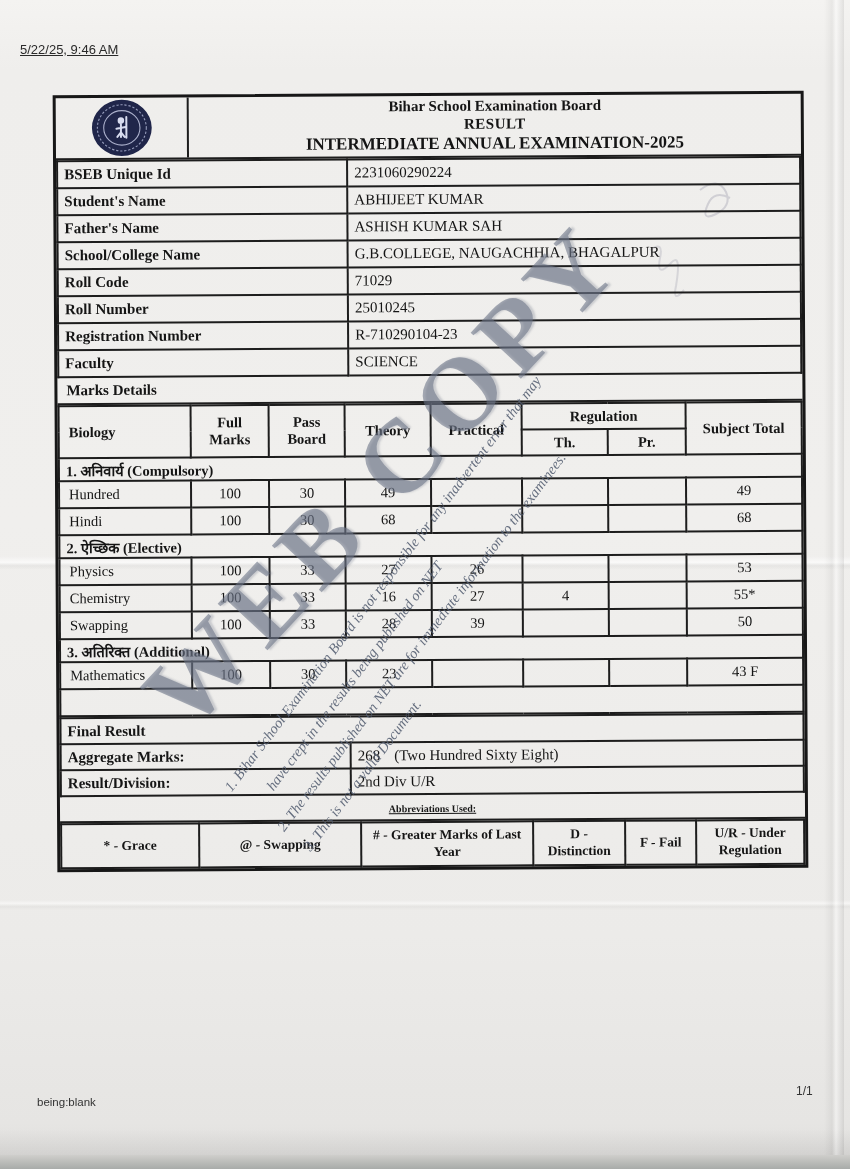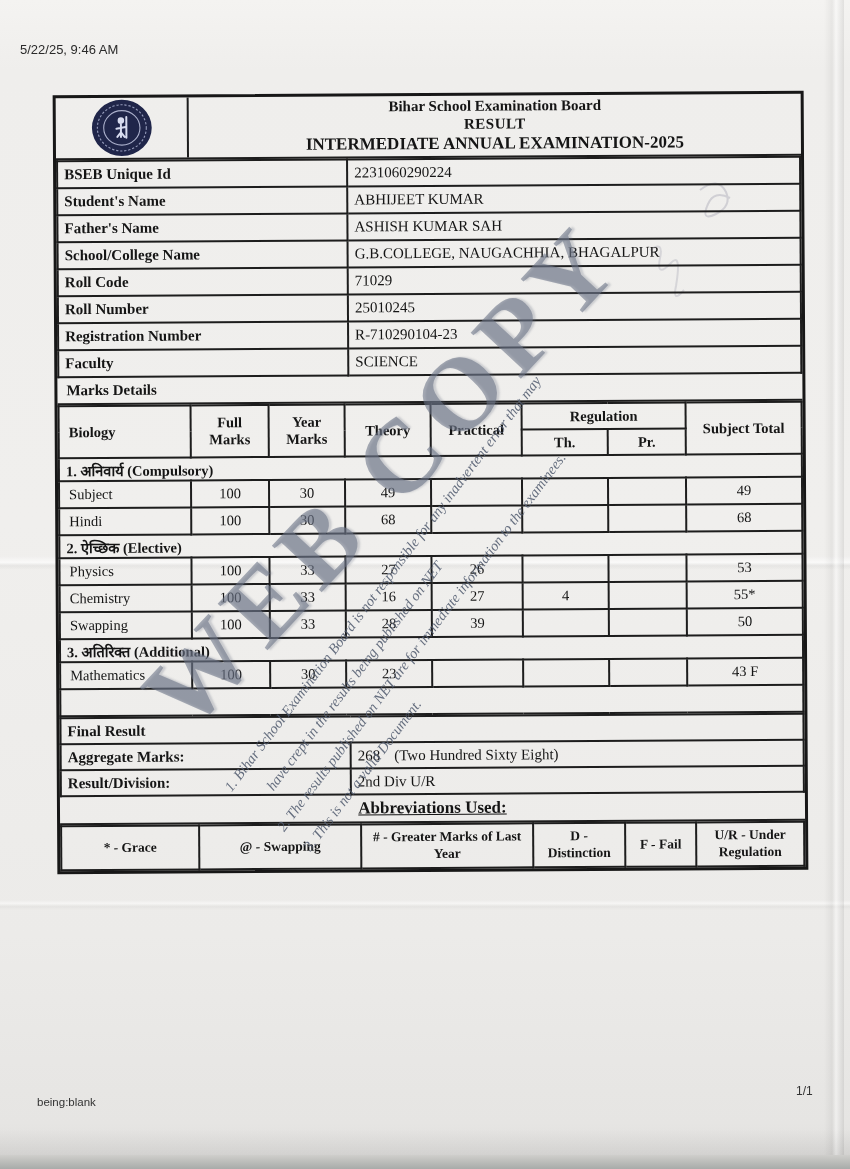--- a/index.html
+++ b/index.html
@@ -20,21 +20,21 @@
     background:linear-gradient(180deg,rgba(255,255,255,0),rgba(255,255,255,.5),rgba(0,0,0,.03),rgba(255,255,255,0));}
   .crease-v-right{position:absolute;top:0;right:6px;width:20px;height:1169px;
     background:linear-gradient(90deg,rgba(0,0,0,0) 0%,rgba(0,0,0,.05) 40%,rgba(255,255,255,.4) 60%,rgba(0,0,0,.08) 100%);}
   .bottom-band{position:absolute;left:0;bottom:0;width:850px;height:14px;
     background:linear-gradient(180deg,#cfcecb,#a8aba9);}
   .bottom-shade{position:absolute;left:0;bottom:14px;width:850px;height:26px;
     background:linear-gradient(180deg,rgba(0,0,0,0),rgba(0,0,0,.06));}
 
   
   .print-header{position:absolute;left:20px;top:42px;
-    font-family:"Liberation Sans","DejaVu Sans",sans-serif;font-size:13px;color:#2a2a2a;}
+    font-family:"Liberation Sans","DejaVu Sans",sans-serif;font-size:13px;color:#2a2a2a;text-decoration:underline;}
   .print-footer-url{position:absolute;left:37px;top:1096px;
     font-family:"Liberation Sans","DejaVu Sans",sans-serif;font-size:11.5px;color:#333;}
   .print-footer-page{position:absolute;left:796px;top:1084px;
     font-family:"Liberation Sans","DejaVu Sans",sans-serif;font-size:12px;color:#333;}
 
   
   .doc{
     position:absolute;left:55px;top:93px;width:745px;
     border:3px solid #171717;background:transparent;
     transform:rotate(-0.35deg);transform-origin:center;
@@ -62,21 +62,21 @@
   .section-row td{text-align:left;font-weight:bold;height:21px;font-size:14.5px;padding-left:6px;
     font-family:"Liberation Serif","DejaVu Sans","DejaVu Serif",serif;}
   .empty-row td{height:25px;}
 
   .summary-table td{height:24px;font-size:15px;}
   .sum-label{font-weight:bold;padding-left:9px;}
   .sum-value{padding-left:9px;}
   .agg-words{margin-left:14px;}
 
   .abbrev-title{border-bottom:2px solid #1d1d1d;text-align:center;padding:3px 0;}
-  .abbrev-title span{font-weight:bold;font-size:17px;text-decoration:underline;}
+  .abbrev-title span{font-weight:bold;font-size:10px;text-decoration:underline;}
   .abbrev-table td{height:42px;text-align:center;font-weight:bold;font-size:13.5px;line-height:1.25;}
 
   
   .overlay{position:absolute;inset:0;pointer-events:none;}
   .wm-text{
     position:absolute;left:48px;top:416px;width:668px;text-align:center;
     transform:rotate(-47deg);
     font-weight:bold;font-size:104px;letter-spacing:10px;white-space:nowrap;
     color:rgba(106,115,135,.58);
     text-shadow:2px 2px 2px rgba(90,98,118,.25);
@@ -178,36 +178,36 @@
         <col style="width:86px">
       <col style="width:91px">
         <col style="width:86px">
         <col style="width:78px">
         <col>
     </colgroup>
     <tbody>
         <tr>
       <th rowspan="2" style="text-align:left;padding-left:9px;">Biology</th>
       <th rowspan="2">Full Marks</th>
-      <th rowspan="2">Year Marks</th>
+      <th rowspan="2">Pass Board</th>
       <th rowspan="2">Theory</th>
       <th rowspan="2">Practical</th>
       <th colspan="2" style="height:24px;">Regulation</th>
       <th rowspan="2">Subject Total</th>
     </tr>
     <tr>
       <th style="height:24px;">Th.</th>
       <th>Pr.</th>
     </tr>
 
     <tr class="section-row">
       <td colspan="8">1. अनिवार्य (Compulsory)</td>
     </tr>
     <tr>
-      <td class="subj">Subject</td>
+      <td class="subj">Hundred</td>
       <td>100</td>
       <td>30</td>
       <td>49</td>
       <td></td>
       <td></td>
       <td></td>
       <td>49</td>
     </tr>
     <tr>
       <td class="subj">Hindi</td>

